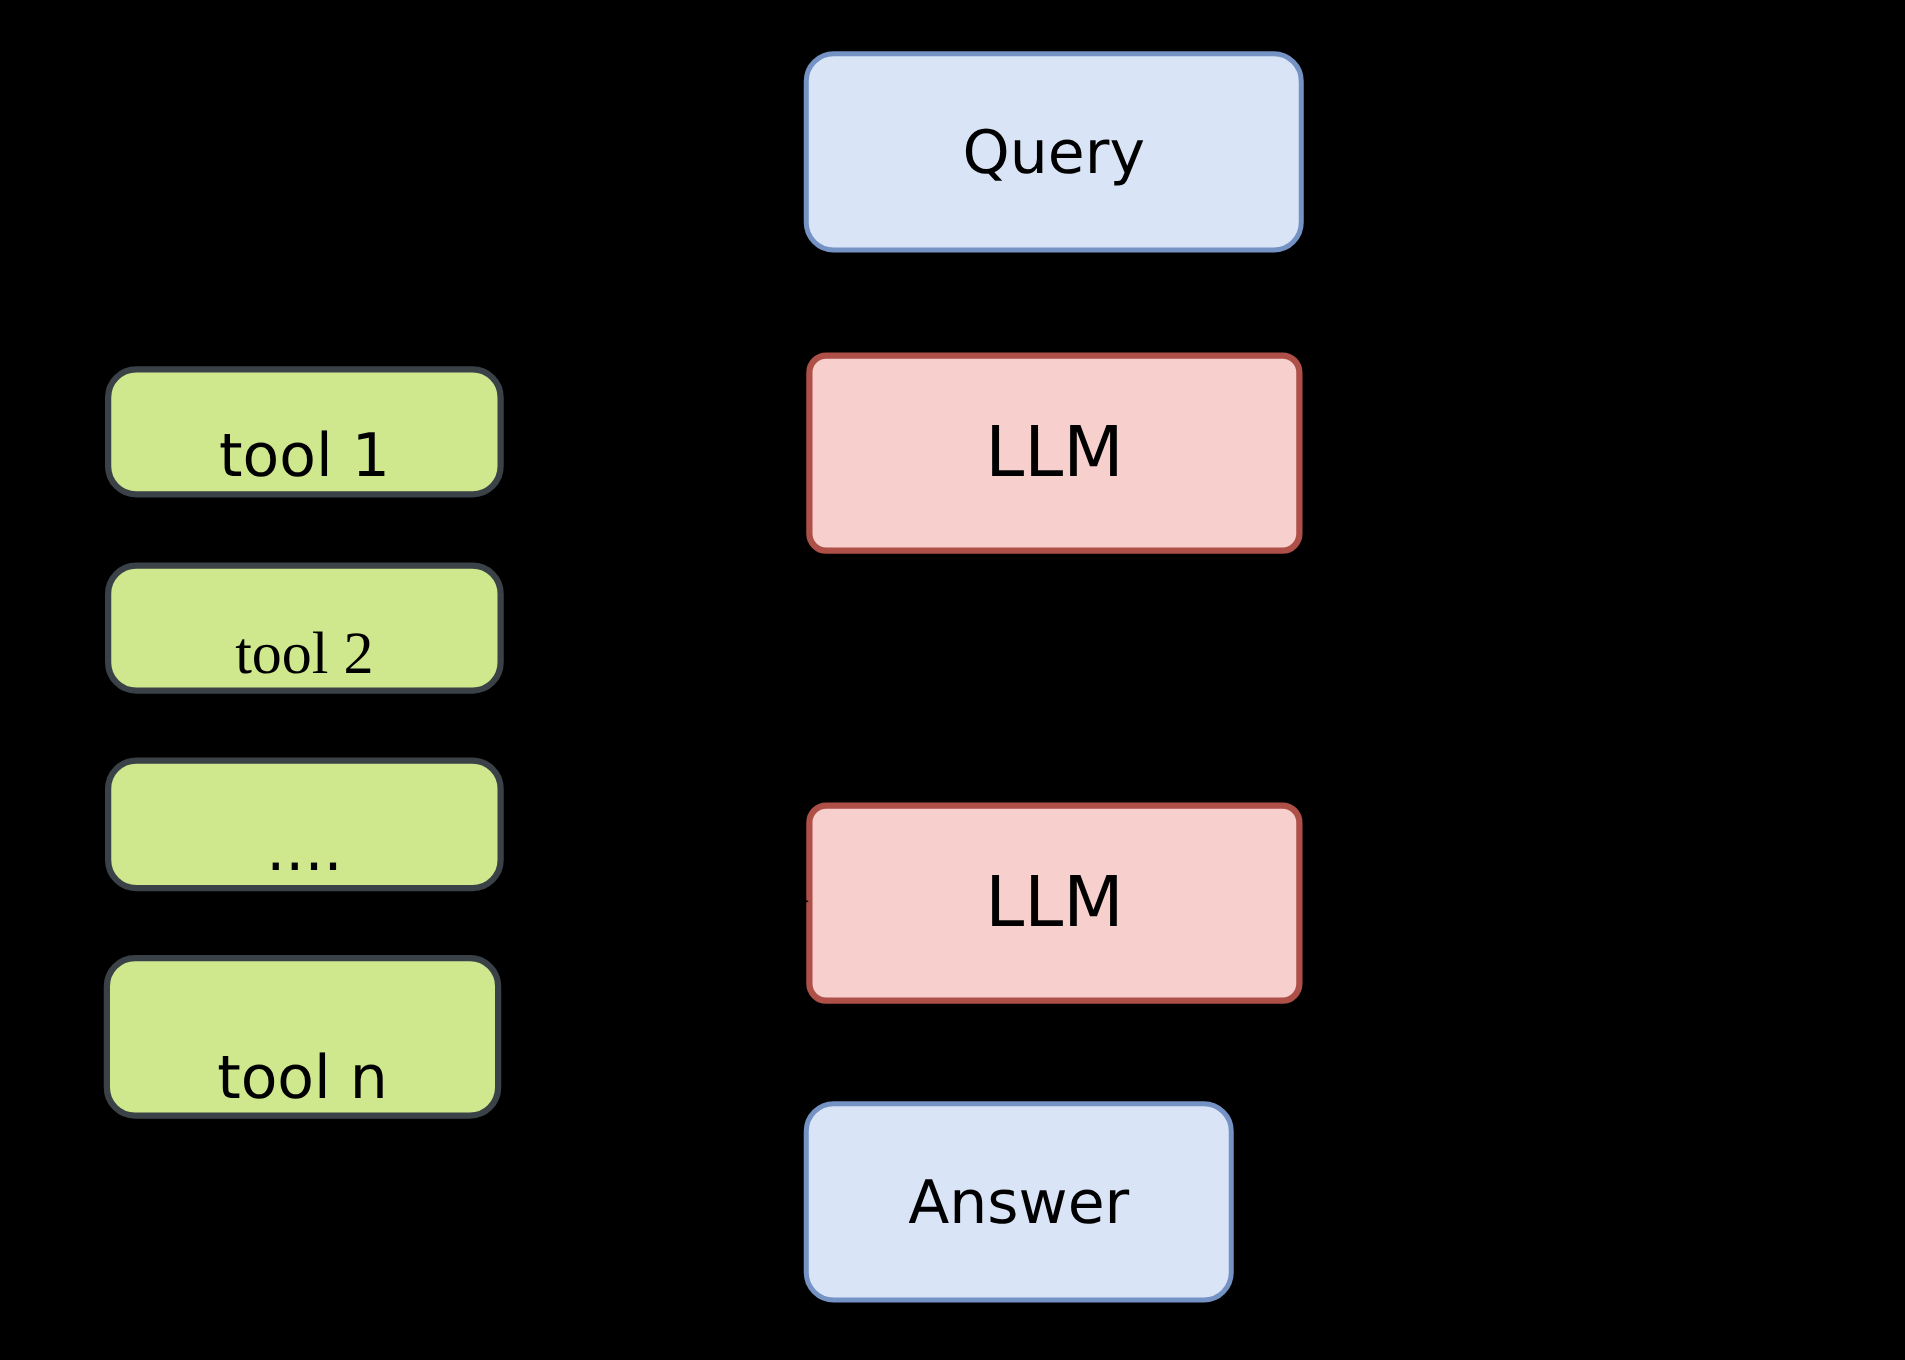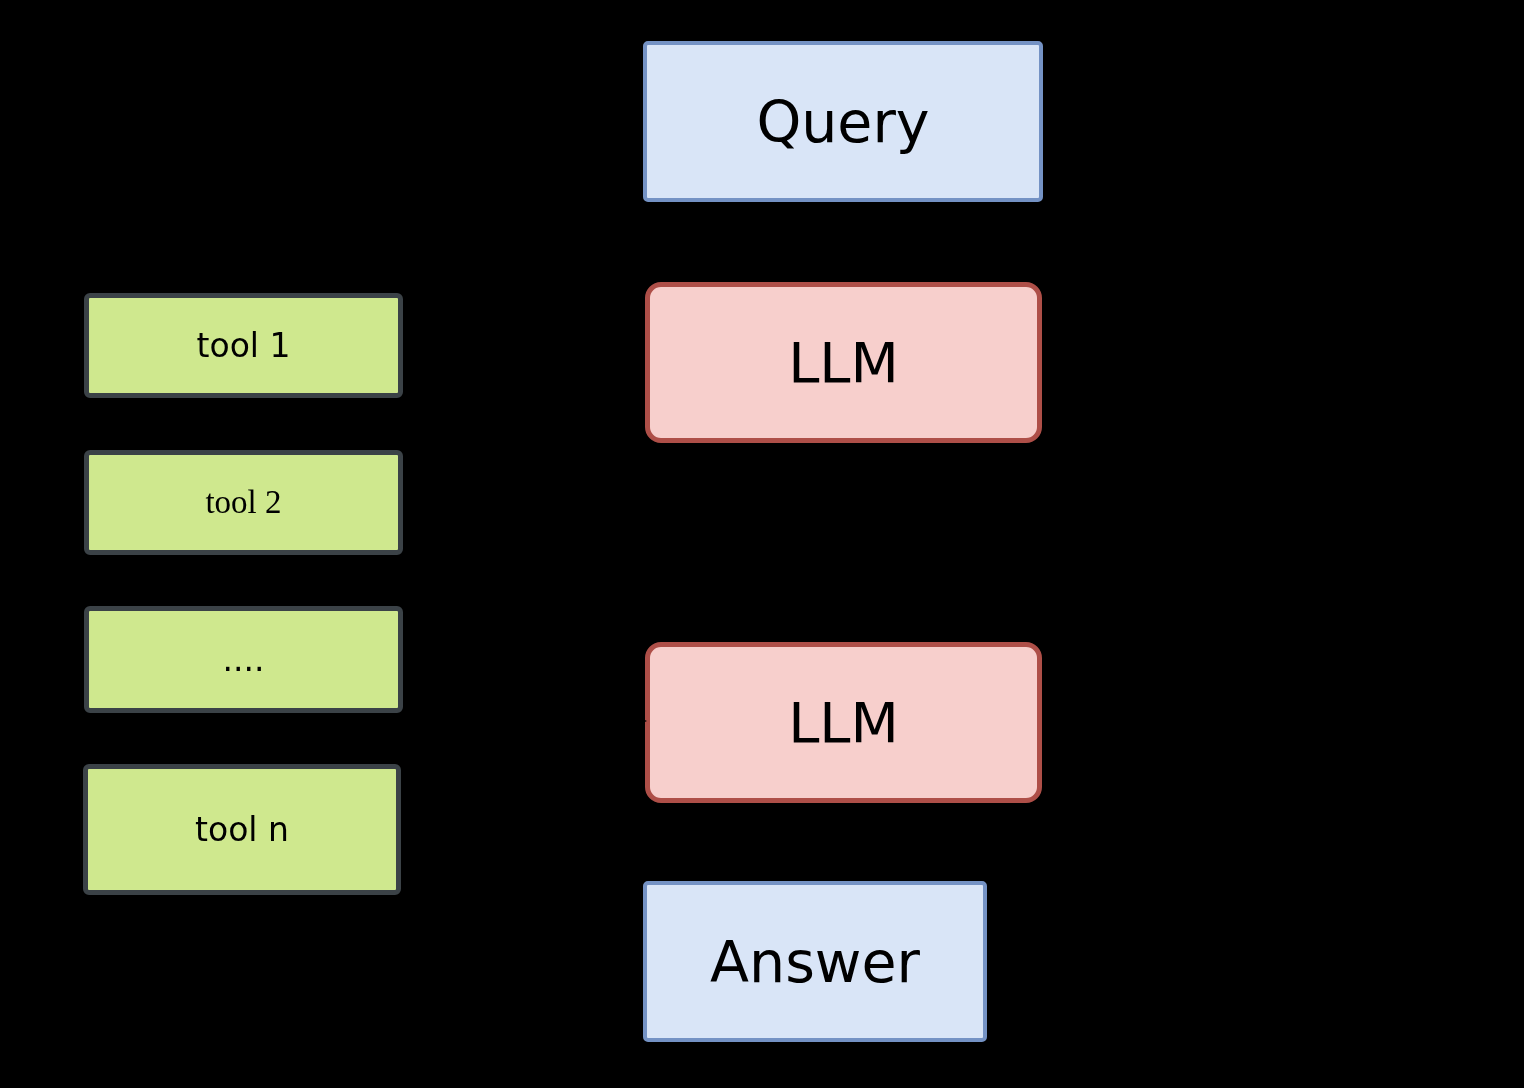--- a/index.html
+++ b/index.html
@@ -21,36 +21,37 @@
     justify-content: center;
     box-sizing: border-box;
     color: #000000;
     text-align: center;
     white-space: nowrap;
   }
   
   .io-node {
     background: #d9e5f7;
     border: 4px solid #7492c4;
-    border-radius: 5px;
-    font-size: 57px;
+    border-radius: 24px;
+    font-size: 48px;
   }
   
   .llm-node {
     background: #f7cfcc;
     border: 5px solid #ae4f48;
     border-radius: 16px;
     font-size: 56px;
   }
   
   .tool-node {
     background: #cfe88e;
     border: 5px solid #3b4247;
-    border-radius: 6px;
-    font-size: 33px;
+    border-radius: 25px;
+    font-size: 48px;
+    align-items: flex-end;
   }
   #node-query  { left: 643px; top: 41px;  width: 400px; height: 161px; }
   #node-llm-1  { left: 645px; top: 282px; width: 397px; height: 161px; }
   #node-llm-2  { left: 645px; top: 642px; width: 397px; height: 161px; }
   #node-answer { left: 643px; top: 881px; width: 344px; height: 161px; }
 
   #tool-1        { left: 84px; top: 293px; width: 319px; height: 105px; }
   #tool-2        { left: 84px; top: 450px; width: 319px; height: 105px; font-family: Liberation Serif, serif; }
   #tool-ellipsis { left: 84px; top: 606px; width: 319px; height: 107px; }
   #tool-n        { left: 83px; top: 764px; width: 318px; height: 131px; }

